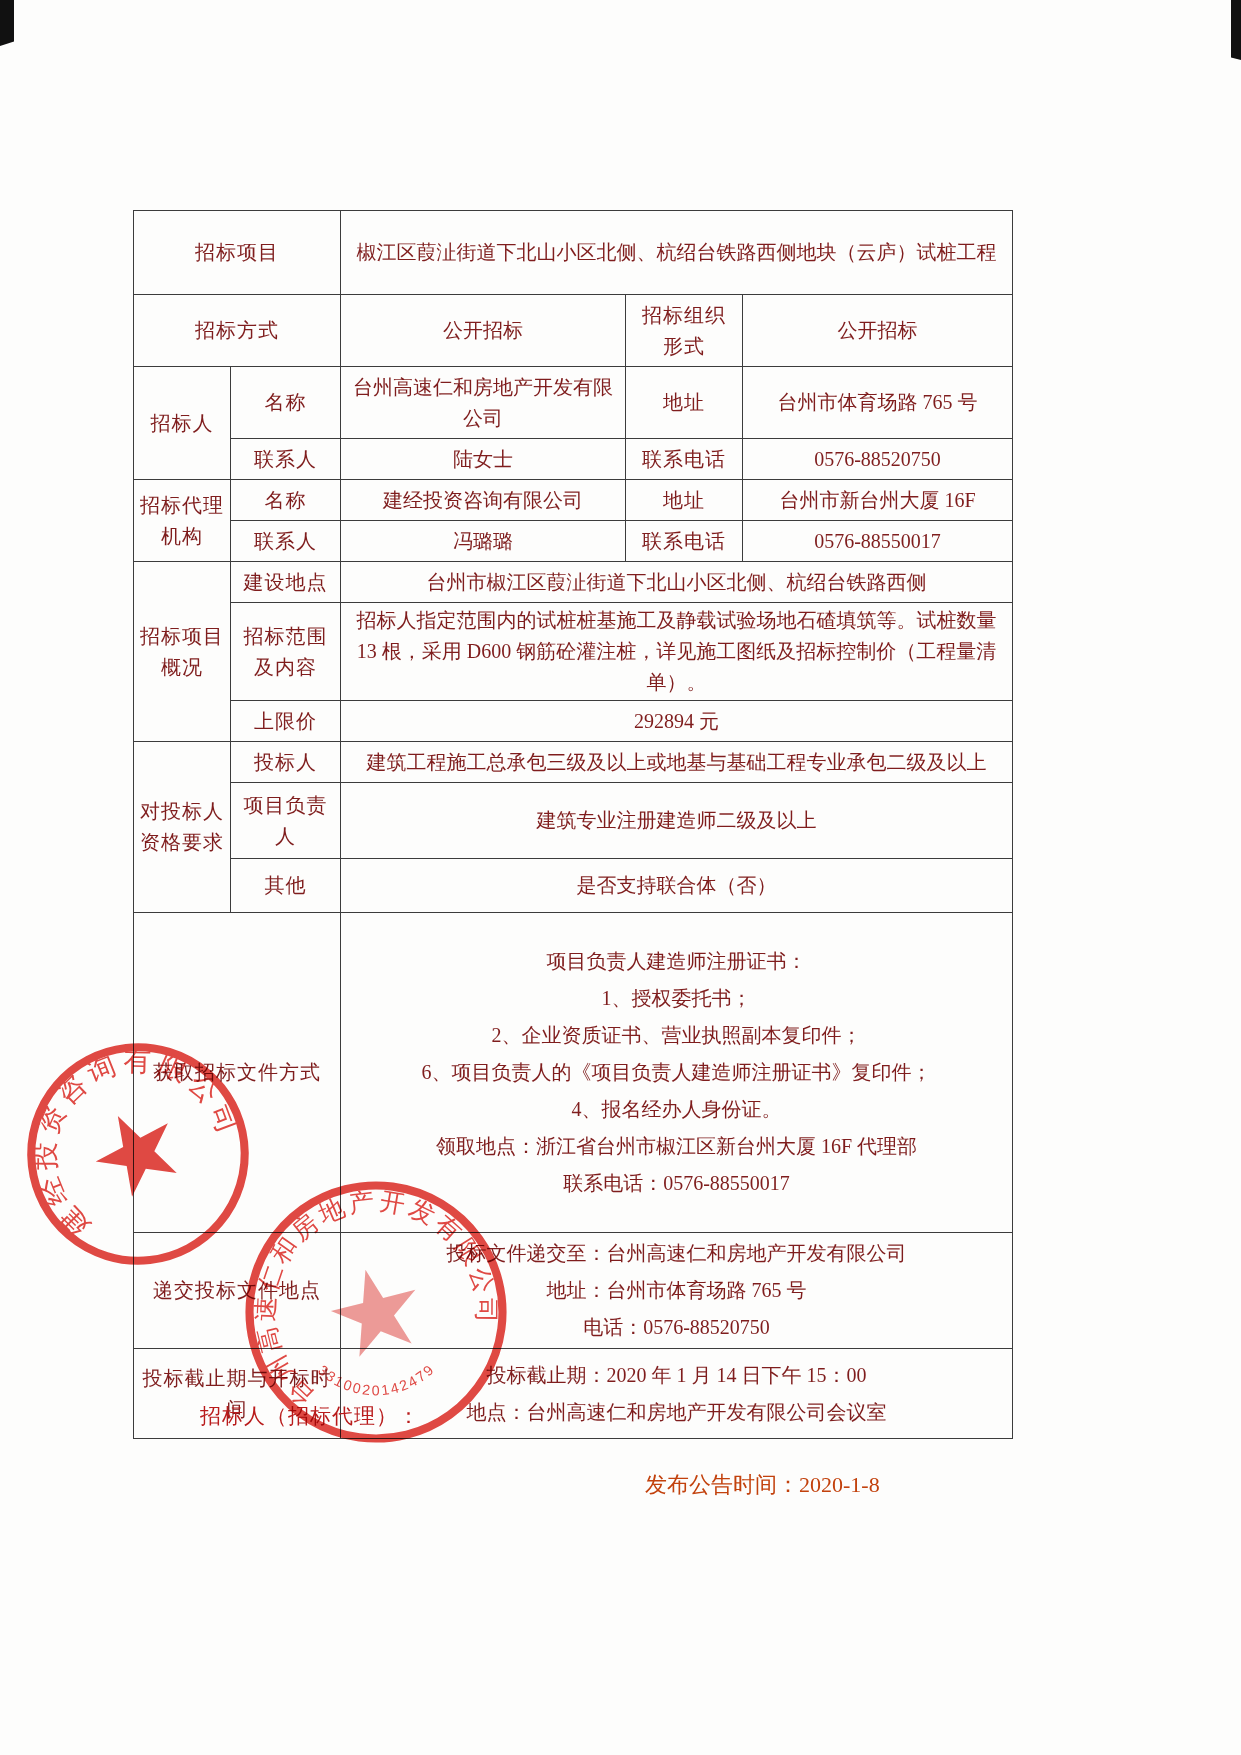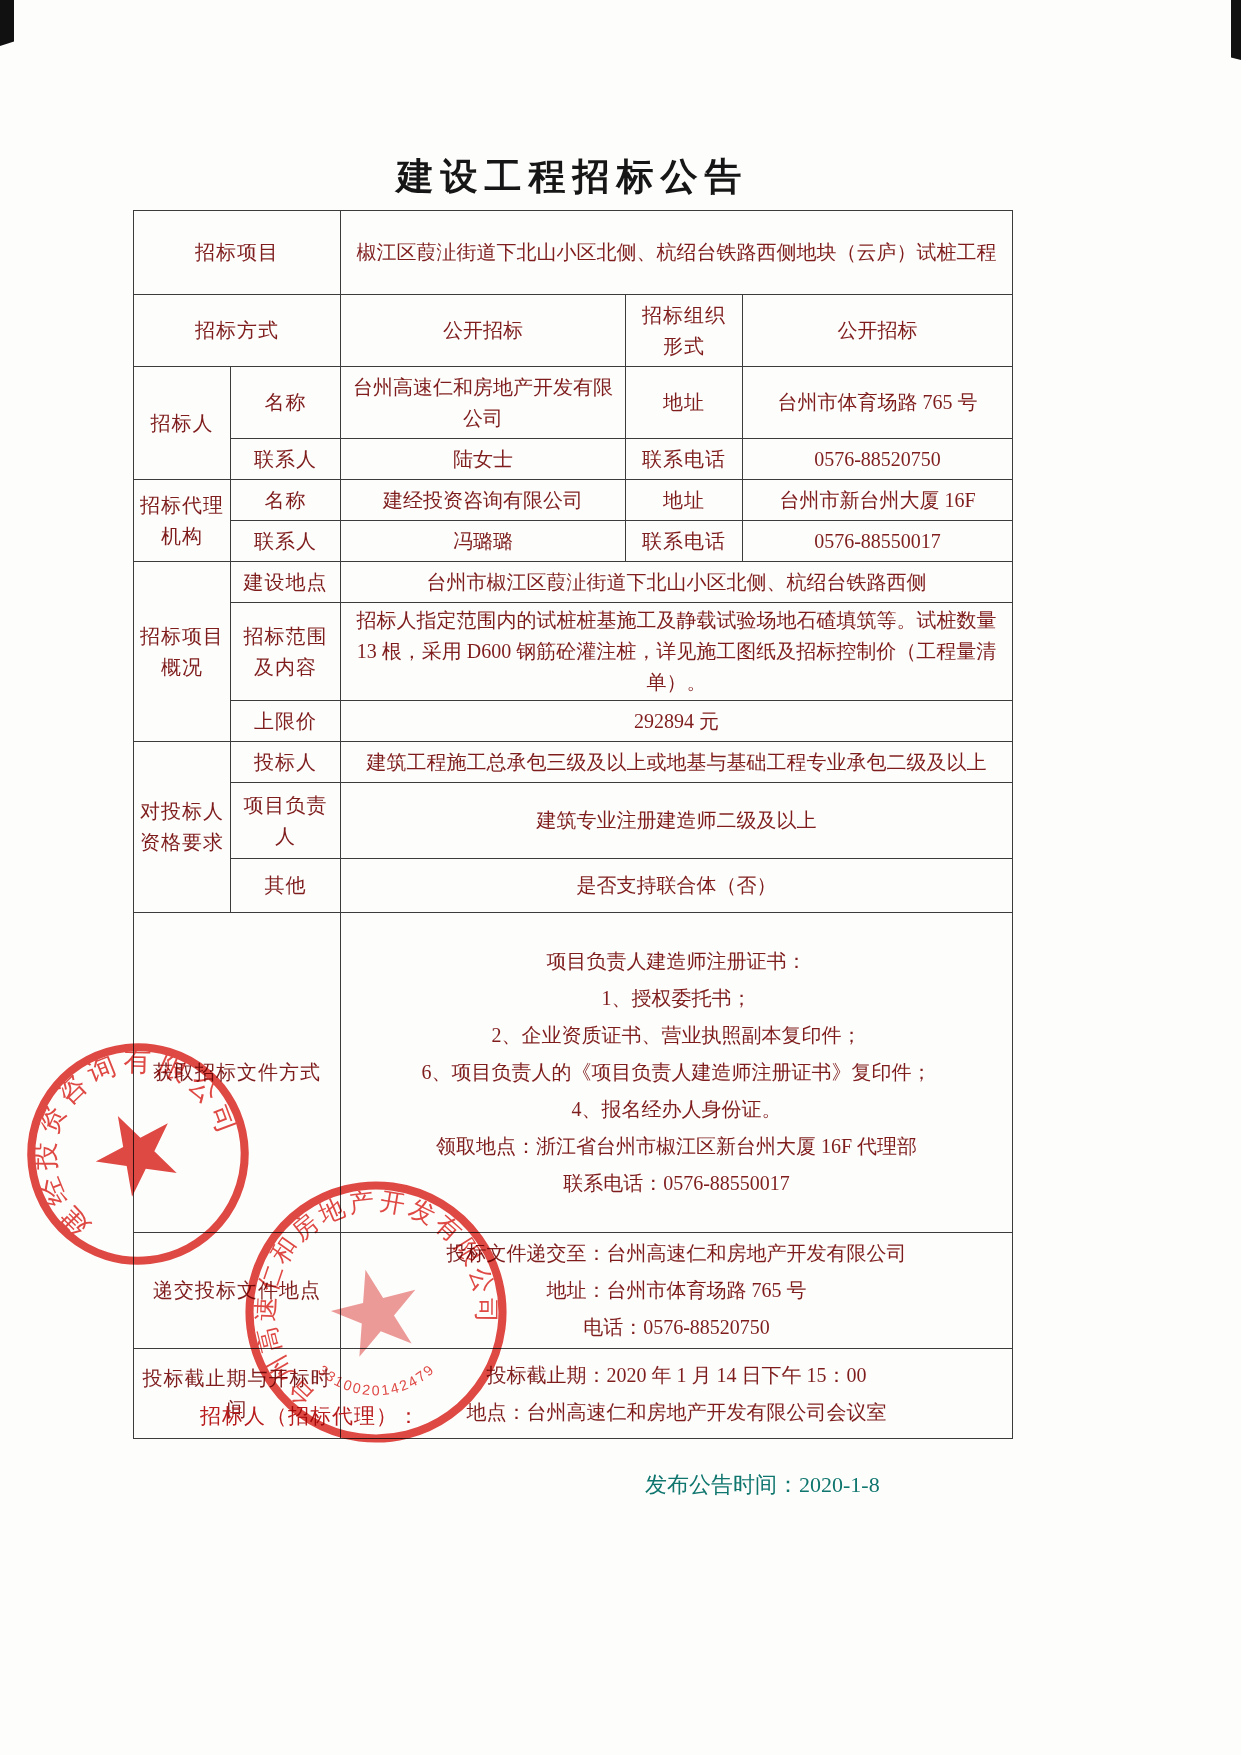--- a/index.html
+++ b/index.html
@@ -28,34 +28,33 @@
     border:1.6px solid #3c3c3c;
     text-align:center;vertical-align:middle;
     padding:2px 6px;line-height:1.55;
     overflow:hidden;
   }
   td.lbl{letter-spacing:1px;}
   td.left{text-align:left;padding-left:14px;padding-right:14px;}
   td.lines{text-align:left;padding-left:18px;}
   td.lines .line{line-height:37px;white-space:nowrap;}
   .sig-line{position:absolute;left:200px;top:1402px;font-size:21px;letter-spacing:1px;color:#b91c1c;}
-  .publish-line{position:absolute;left:645px;top:1470px;font-size:22px;color:#0f766e;}
+  .publish-line{position:absolute;left:645px;top:1470px;font-size:22px;color:#c2410c;}
   .stamp{position:absolute;mix-blend-mode:multiply;opacity:.88;pointer-events:none;}
   .stamp-agency{left:22px;top:1038px;width:232px;height:232px;transform:rotate(-28deg);}
   .stamp-owner{left:240px;top:1176px;width:272px;height:272px;transform:rotate(-14deg);}
 </style>
 </head>
 <body>
 
 <div class="page">
 
   <div class="corner tl"></div>
   <div class="corner tr"></div>
 
-  <div class="doc-title">建设工程招标公告</div>
 
   <table class="main">
     <colgroup>
       <col style="width:97px">
         <col style="width:110px">
         <col style="width:285px">
         <col style="width:117px">
         <col style="width:270px">
     </colgroup>
     <tbody>

